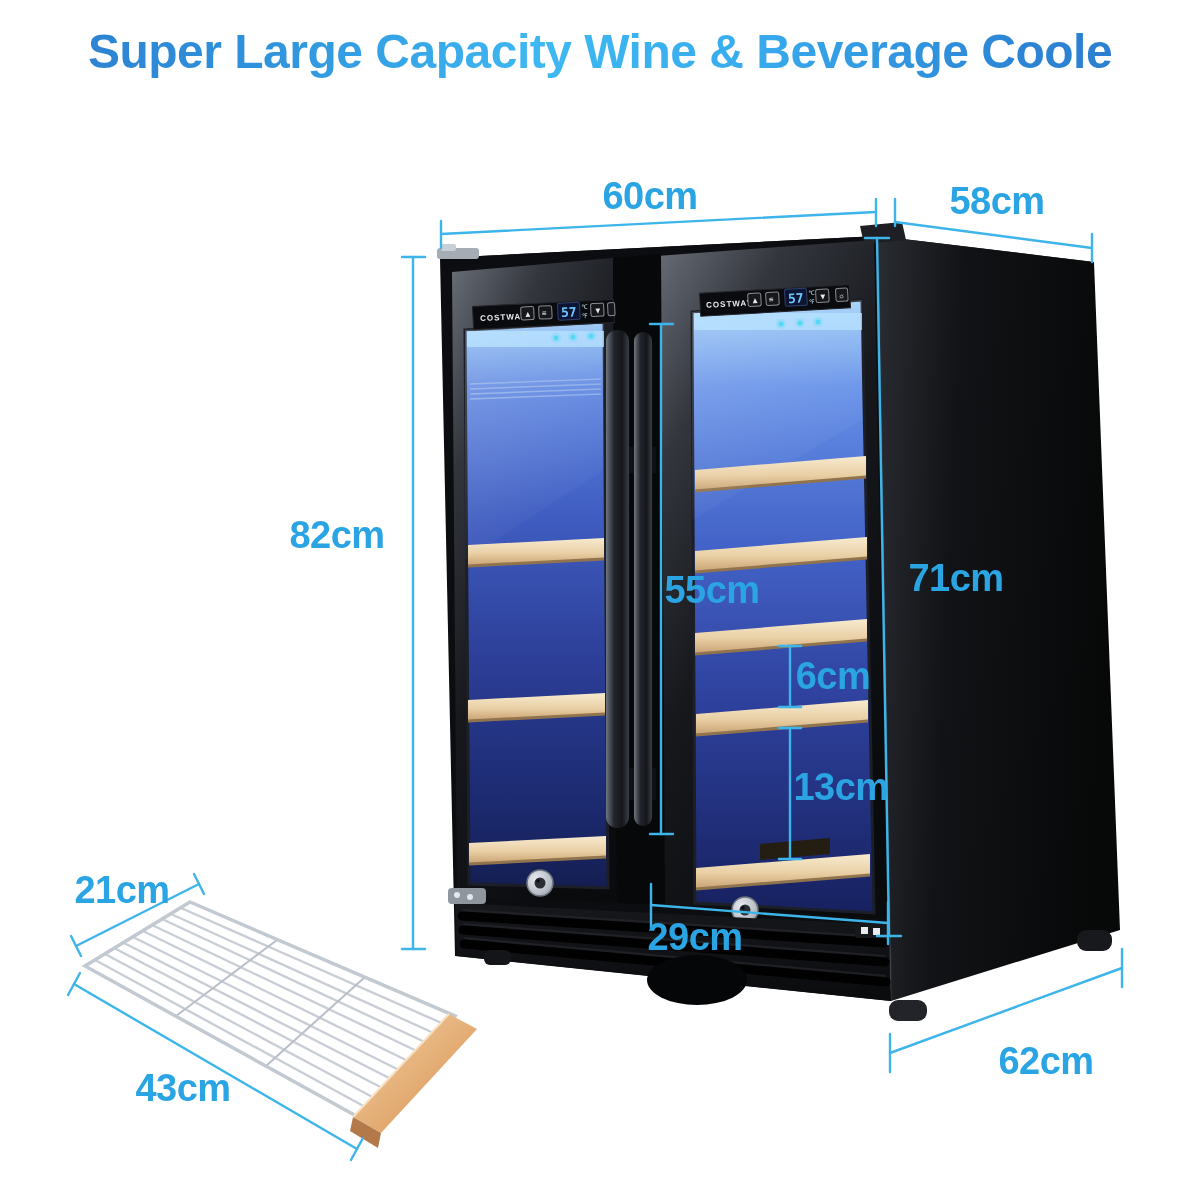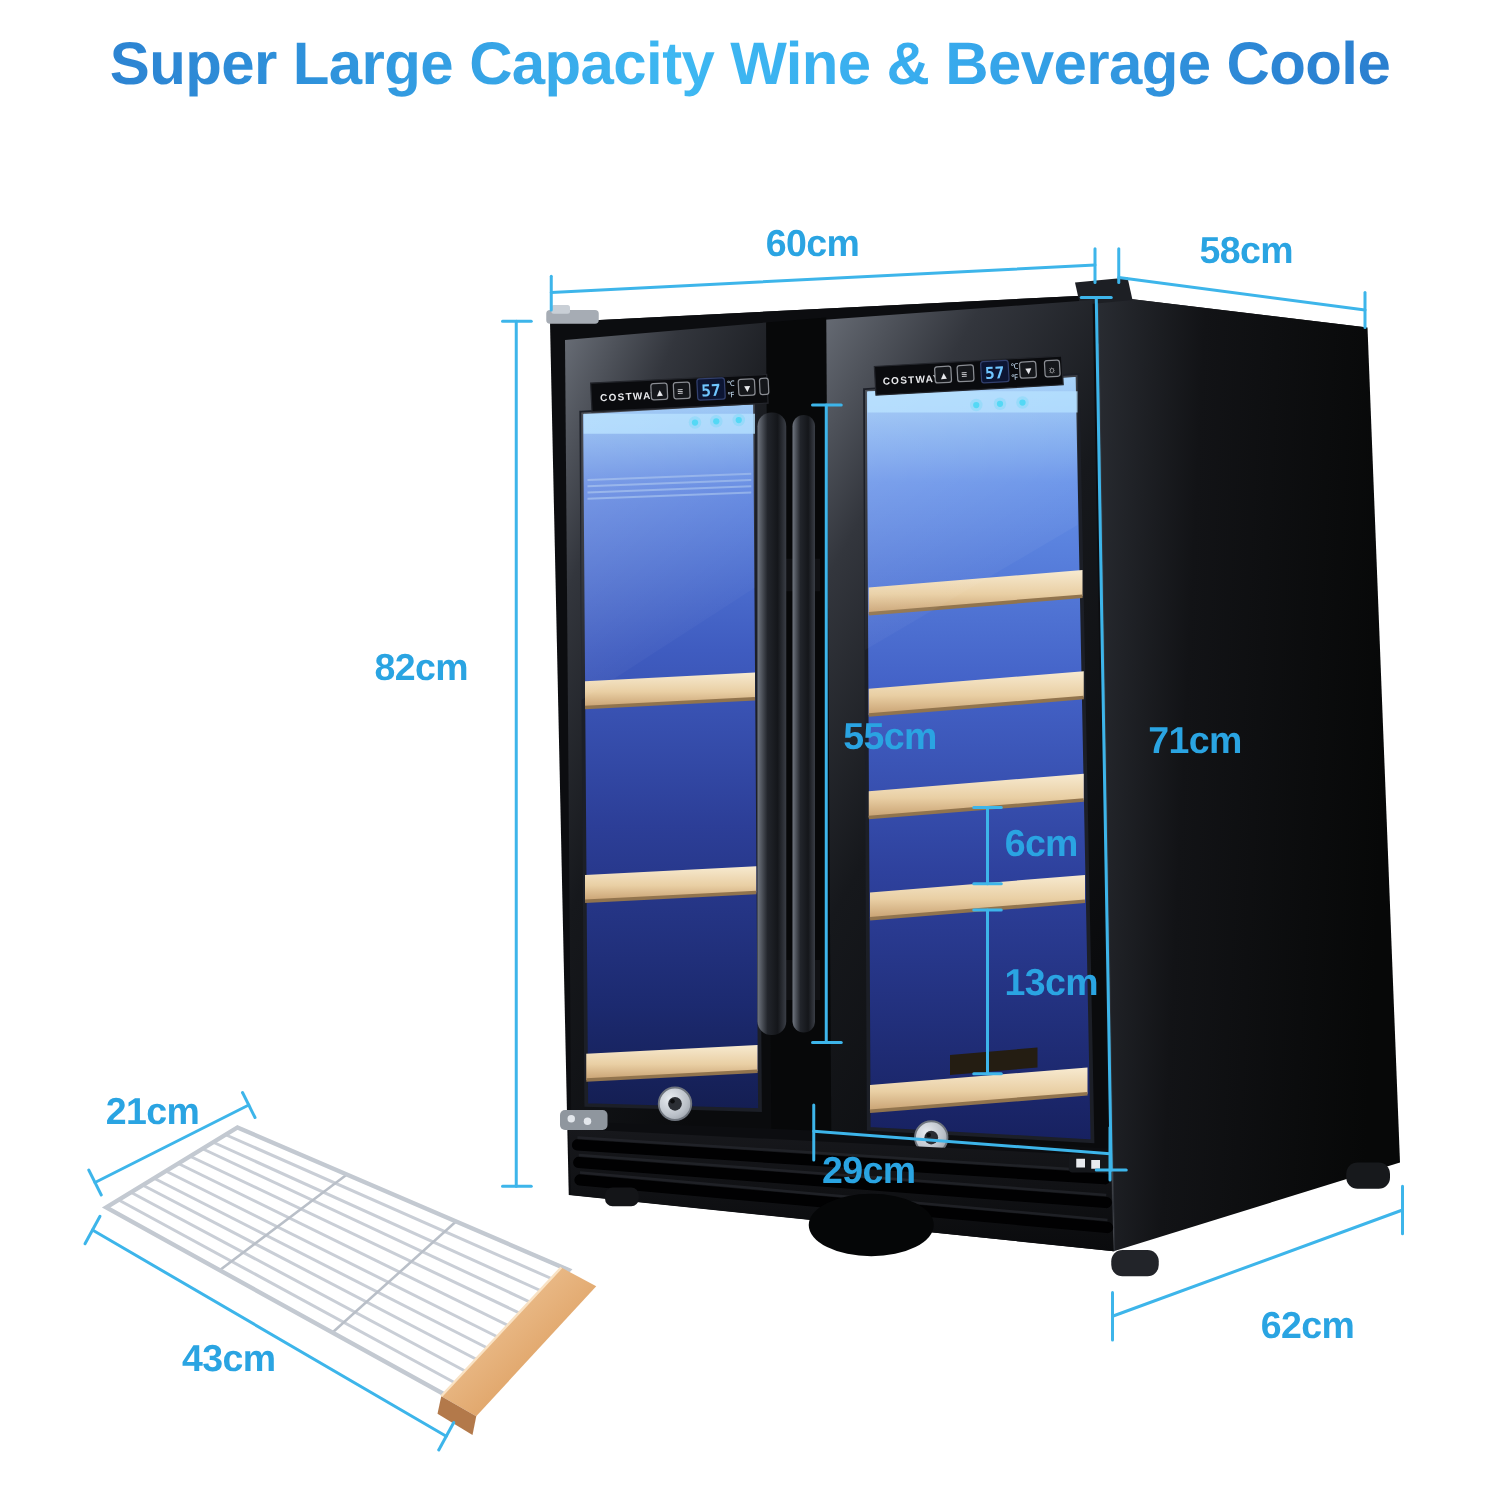--- a/index.html
+++ b/index.html
@@ -9,21 +9,21 @@
          font-size:48px;font-weight:bold;letter-spacing:-0.5px;
          background:linear-gradient(90deg,var(--title_start) 0%,#2f93dc 22%,var(--title_mid) 45%,#38acee 62%,#2c85d4 85%,var(--title_end) 100%);
          -webkit-background-clip:text;background-clip:text;color:transparent;}
   .banner{position:absolute;left:118px;top:103px;width:963px;height:63px;border-radius:32px;
           background:linear-gradient(180deg,var(--banner_top) 0%,var(--banner_mid) 45%,var(--banner_bottom) 100%);
           display:flex;align-items:center;justify-content:center;
           box-shadow:inset 0 2px 3px rgba(255,255,255,.45), inset 0 -3px 6px rgba(0,40,90,.25);}
   .banner span{color:#fff;font-size:30px;font-weight:bold;letter-spacing:-0.2px;}
   .scene{position:absolute;left:0;top:0;width:1200px;height:1200px;}
   .dim{stroke:var(--accent);stroke-width:2.4;fill:none;stroke-linecap:round;}
-  .dim-label{position:absolute;width:120px;text-align:center;font-size:30px;line-height:38px;
+  .dim-label{position:absolute;width:120px;text-align:center;font-size:38px;line-height:38px;
              font-weight:bold;color:var(--label);letter-spacing:-0.5px;}
   .panel-logo{font-size:8px;font-weight:bold;fill:#e8e9ec;letter-spacing:1px;}
   .panel-glyph{font-size:8px;fill:#e8e9ec;}
   .panel-unit{font-size:6px;fill:#cfe8ff;}
   .led-num{font-size:13px;font-weight:bold;fill:#6fc6ff;font-family:"DejaVu Sans Mono",monospace;}
 </style>
 </head>
 <body>
 
 <div class="canvas">
@@ -300,20 +300,20 @@
       <line x1="74" y1="984" x2="357" y2="1149"></line>
         <line x1="80" y1="973" x2="68" y2="995"></line>
         <line x1="363" y1="1138" x2="351" y2="1160"></line>
     </g>
   </svg>
 
   <div class="dim-label" style="left:590px;top:177px;">60cm</div>
   <div class="dim-label" style="left:937px;top:182px;">58cm</div>
   <div class="dim-label" style="left:277px;top:516px;">82cm</div>
   <div class="dim-label" style="left:652px;top:571px;text-align:center;">55cm</div>
-  <div class="dim-label" style="left:896px;top:574px;">71cm</div>
+  <div class="dim-label" style="left:896px;top:559px;">71cm</div>
   <div class="dim-label" style="left:773px;top:657px;">6cm</div>
   <div class="dim-label" style="left:781px;top:768px;">13cm</div>
   <div class="dim-label" style="left:635px;top:918px;">29cm</div>
   <div class="dim-label" style="left:986px;top:1014px;margin-top:28px;">62cm</div>
   <div class="dim-label" style="left:62px;top:871px;">21cm</div>
   <div class="dim-label" style="left:123px;top:1069px;">43cm</div>
 </div>
 
 </body></html>

